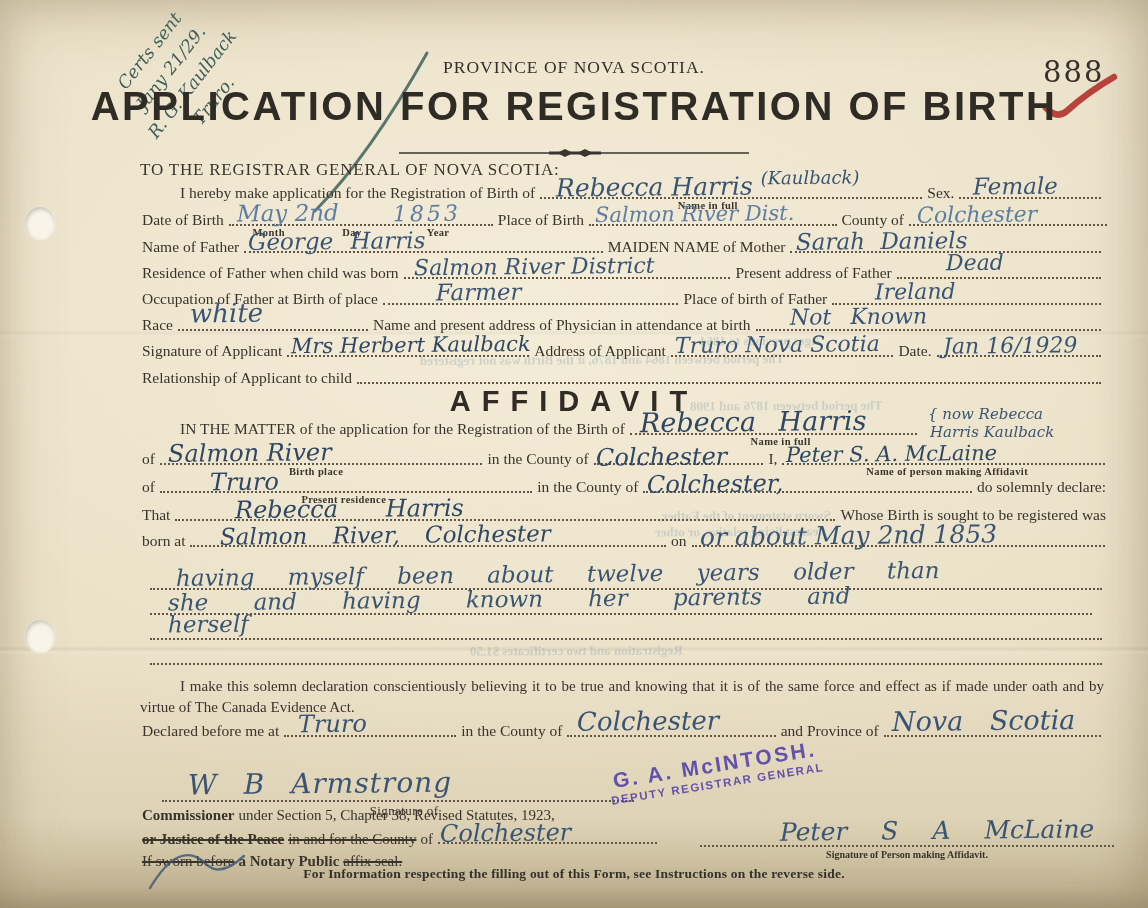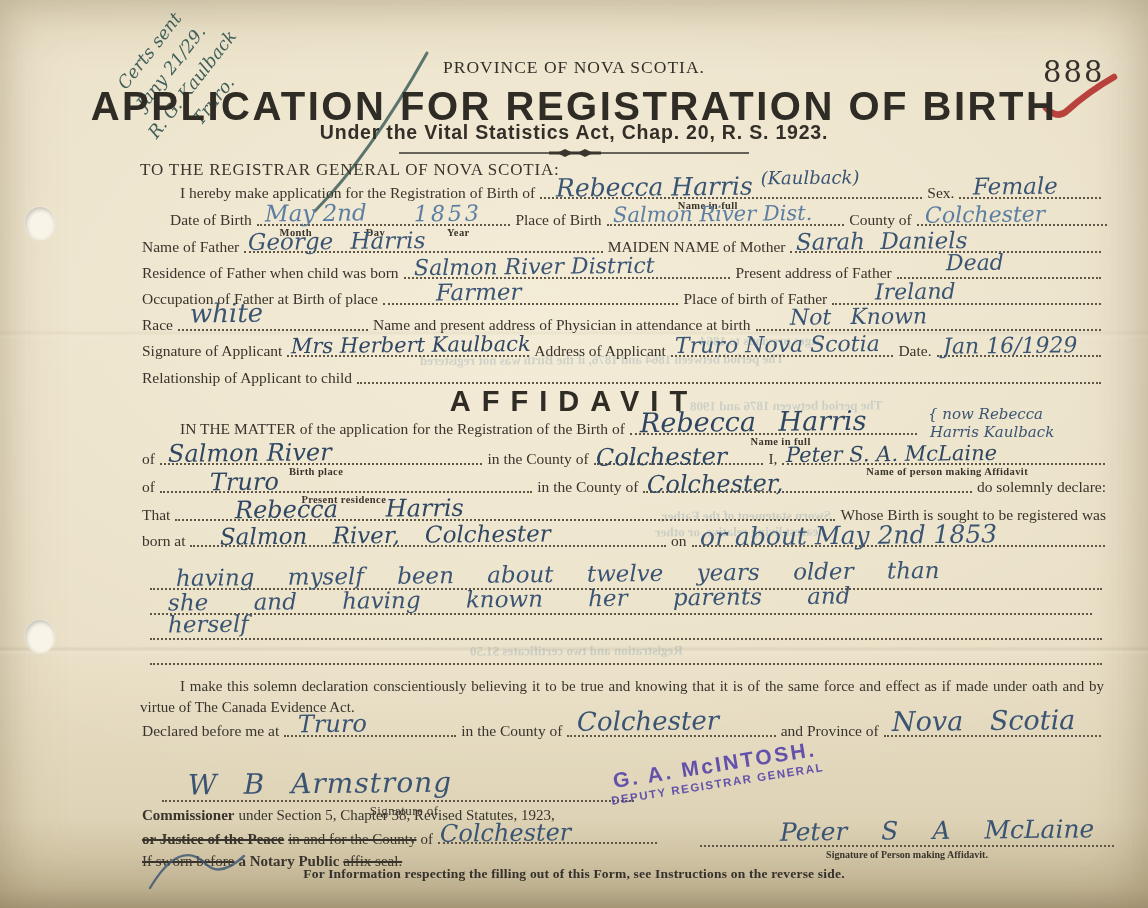--- a/index.html
+++ b/index.html
@@ -77,21 +77,20 @@
     <path d="M20 176 Q 75 120 132 18" fill="none" stroke="#41605a" stroke-width="3" stroke-linecap="round" opacity=".85"></path>
   </svg>
 
   <div class="docnum">888</div>
   <svg class="mark" style="left:1038px; top:72px;" width="82" height="52" viewBox="0 0 82 52">
     <path d="M8 36 Q 20 48 30 38 Q 50 20 76 5" fill="none" stroke="#b3302c" stroke-width="6.5" stroke-linecap="round" opacity=".9"></path>
   </svg>
 
   <div class="province">PROVINCE OF NOVA SCOTIA.</div>
   <div class="title">APPLICATION FOR REGISTRATION OF BIRTH</div>
-  <div class="subtitle">Under the Vital Statistics Act, Chap. 20, R. S. 1923.</div>
   <svg class="divider" width="350" height="14" viewBox="0 0 350 14">
     <line x1="0" y1="7" x2="350" y2="7" stroke="#3a362f" stroke-width="1.6"></line>
     <polygon points="158,7 166,3 174,7 166,11" fill="#3a362f"></polygon>
     <polygon points="178,7 186,3 194,7 186,11" fill="#3a362f"></polygon>
     <line x1="150" y1="7" x2="202" y2="7" stroke="#3a362f" stroke-width="3"></line>
   </svg>
 
   <div class="registrar">TO THE REGISTRAR GENERAL OF NOVA SCOTIA:</div>
 
   <div class="prow" style="top:184px; left:178px; right:44px;">
@@ -99,21 +98,21 @@
     <span class="fill" style="flex:2.7;">
       <span class="hw ink1" style="left:16px; bottom:-5px; font-size:25px;"><span>Rebecca Harris</span> <span style="font-size:18px; position:relative; top:-10px;">(Kaulback)</span></span>
       <span class="sub" style="left:36%;">Name in full</span>
     </span>
     <span class="lbl">Sex.</span>
     <span class="fill" style="flex:1;">
       <span class="hw ink1" style="left:14px; bottom:-4px; font-size:23px;text-align:right;">Female</span>
     </span>
   </div>
 
-  <div class="prow" style="top:211px; left:140px; right:38px;margin-left:28px;">
+  <div class="prow" style="top:211px; left:140px; right:38px;">
     <span class="lbl">Date of Birth</span>
     <span class="fill" style="flex:1.6;">
       <span class="hw ink2" style="left:8px; bottom:-4px; font-size:23px;">May 2nd</span>
       <span class="hw ink2" style="left:62%; bottom:-4px; font-size:22px; letter-spacing:3px;">1853</span>
       <span class="sub" style="left:9%;">Month</span>
       <span class="sub" style="left:43%;">Day</span>
       <span class="sub" style="left:75%;">Year</span>
     </span>
     <span class="lbl">Place of Birth</span>
     <span class="fill" style="flex:1.5;">

